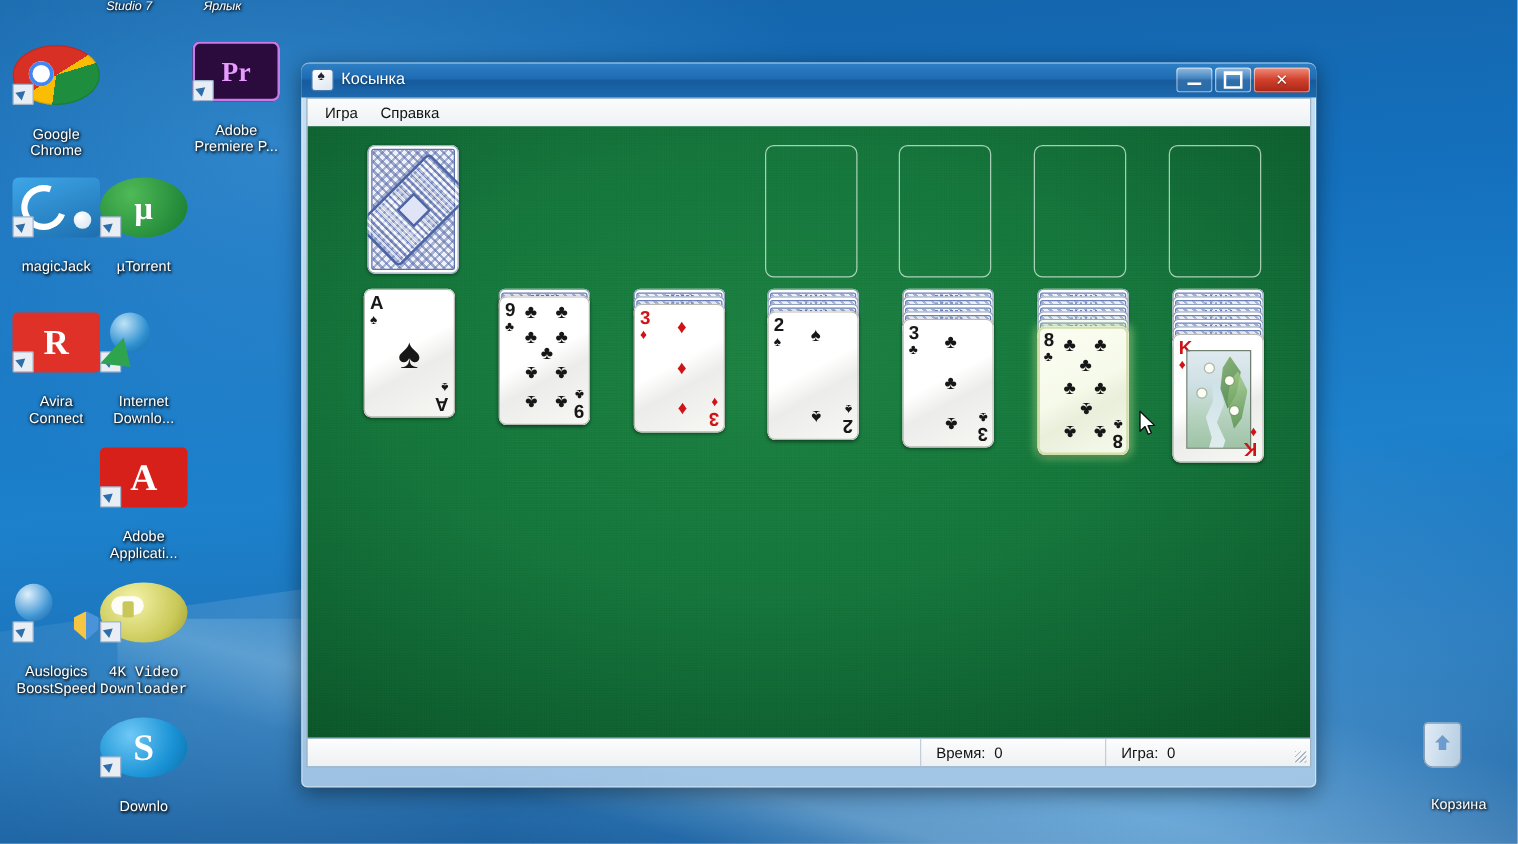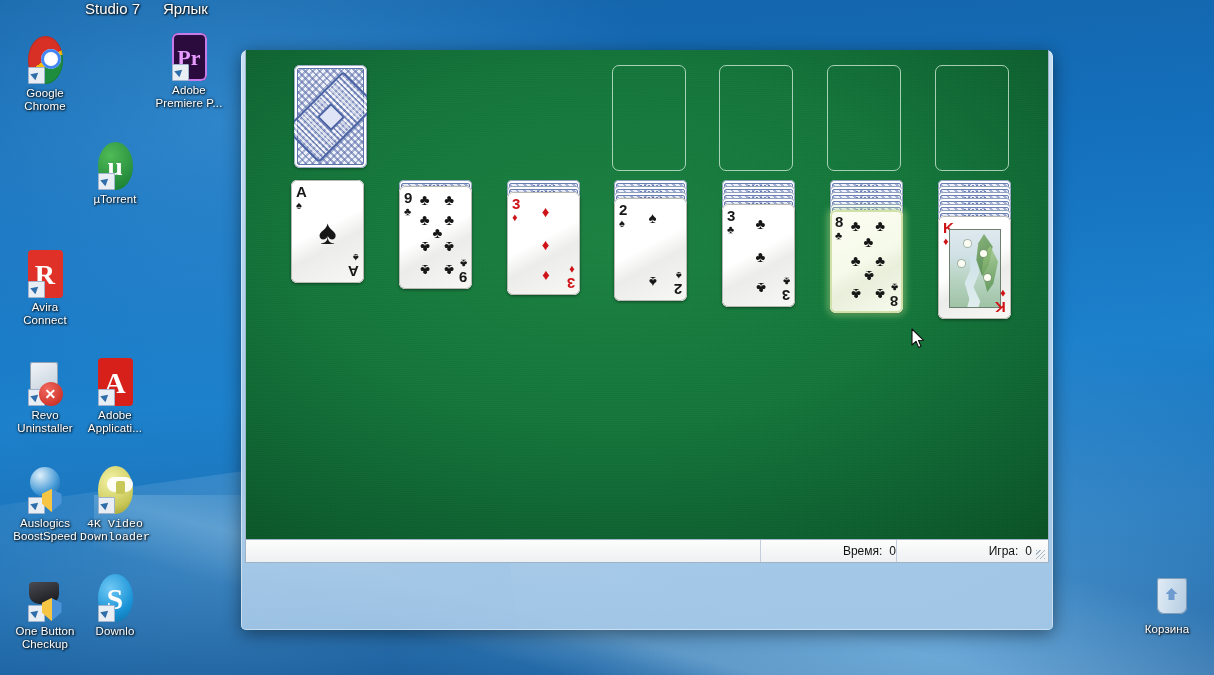--- a/index.html
+++ b/index.html
@@ -19,21 +19,21 @@
     background:linear-gradient(200deg, rgba(255,255,255,0) 40%, rgba(190,230,255,.30) 62%, rgba(255,255,255,0) 78%);
     transform:rotate(-6deg);}
   .sw3{right:120px;bottom:0px;width:1000px;height:180px;
     background:linear-gradient(195deg, rgba(255,255,255,0) 45%, rgba(220,245,255,.22) 60%, rgba(255,255,255,0) 72%);}
 
   
   #desktop-icons{position:absolute;left:0;top:0;width:230px;height:675px;}
   .dicon{position:absolute;width:78px;text-align:center;color:#fff;
     font-size:11.5px;line-height:13px;letter-spacing:.1px;
     text-shadow:0 0 3px rgba(0,0,0,.95),1px 1px 2px rgba(0,0,0,.9);}
-  .dicon .glyph{width:35px;height:48px;margin:0 auto 3px;position:relative;text-align:center;}
+  .dicon .glyph{width:70px;height:48px;margin:0 auto 18px;position:relative;text-align:center;}
   .dicon .lbl{display:block;}
   .shortcut{position:absolute;left:0;bottom:0;width:15px;height:15px;background:#e9eef5;
     border:1px solid #9fb4cc;border-radius:1px;}
   .shortcut:after{content:"";position:absolute;left:3px;top:3px;width:0;height:0;
     border-left:7px solid #2f6ea8;border-top:4px solid transparent;border-bottom:4px solid transparent;
     transform:rotate(-40deg);}
 
   
   .ic-chrome{border-radius:50%;
     background:conic-gradient(from -62deg,#d93025 0deg 120deg,#fbbc04 120deg 135deg,#1e8e3e 135deg 250deg,#fbbc04 250deg 298deg,#d93025 298deg 360deg);
@@ -106,22 +106,22 @@
     background:radial-gradient(circle at 35% 30%,#6fc8f5,#1a93d6 60%,#0b6ea8);
     color:#fff;font-weight:bold;font-size:30px;display:flex;align-items:center;justify-content:center;
     font-family:"Liberation Serif",serif;text-shadow:none;}
   
   .ic-bin{width:44px;height:46px;margin:1px auto 3px;position:relative;}
   .ic-bin:before{content:"";position:absolute;left:7px;top:6px;width:30px;height:36px;
     border-radius:3px 3px 7px 7px;background:linear-gradient(100deg,rgba(235,243,250,.95),rgba(190,210,228,.92));
     box-shadow:inset 0 0 0 1px rgba(110,140,170,.8);}
   .ic-bin:after{content:"";position:absolute;left:16px;top:16px;width:12px;height:12px;border-radius:2px;
     background:#4f86c6;clip-path:polygon(50% 0,100% 50%,75% 50%,75% 100%,25% 100%,25% 50%,0 50%);opacity:.75;}
-  .top-cut{position:absolute;color:#fff;font-size:15px;
-    text-shadow:0 0 3px rgba(0,0,0,.95),1px 1px 2px rgba(0,0,0,.9);}
+  .top-cut{position:absolute;color:#fff;font-size:10px;
+    text-shadow:0 0 3px rgba(0,0,0,.95),1px 1px 2px rgba(0,0,0,.9);font-style:italic;}
 
   
   #solitaire-window{position:absolute;left:241px;top:50px;width:812px;height:580px;
     border-radius:7px 7px 5px 5px;
     background:linear-gradient(180deg,rgba(212,232,248,.92),rgba(168,202,232,.9));
     box-shadow:0 0 0 1px rgba(255,255,255,.45) inset, 0 4px 18px rgba(0,0,0,.45);
     padding:0;}
   .titlebar{height:28px;position:relative;
     background:linear-gradient(180deg,#2f80c6 0%,#1f6cb3 45%,#165b9e 52%,#1c69ae 100%);
     border-radius:6px 6px 0 0;
@@ -209,21 +209,21 @@
   .kingart .leafB{position:absolute;right:2px;top:16px;width:18px;height:46px;
     background:linear-gradient(160deg,#a9cf8c,#4e8a46);
     clip-path:polygon(58% 0,100% 34%,74% 82%,40% 100%,10% 54%,24% 16%);opacity:.8;}
   .kingart .flower{position:absolute;width:7px;height:7px;border-radius:50%;background:#fdfdf3;
     box-shadow:0 0 0 1px rgba(120,140,110,.5);}
 
   .statusbar{margin:0 4px 0;height:22px;background:linear-gradient(180deg,#fdfdfd,#eef0f2);
     border:1px solid #9db4c8;display:flex;align-items:stretch;}
   .sb-pad{flex:1;}
   .sb-cell{width:135px;border-left:1px solid #c2cedb;display:flex;align-items:center;
-    font-size:12px;color:#111;gap:7px;justify-content:flex-end;}
+    padding-left:12px;font-size:12px;color:#111;gap:7px;}
   .sb-grip{width:16px;position:relative;}
   .sb-grip:after{content:"";position:absolute;right:3px;bottom:3px;width:9px;height:9px;
     background:repeating-linear-gradient(-45deg,#a8b6c4 0 1px,transparent 1px 3px);}
 
   .cursor{position:absolute;left:911px;top:328px;width:14px;height:21px;z-index:50;}
 </style>
 </head>
 <body>
 
 <div class="swoosh sw1"></div>
@@ -234,75 +234,94 @@
     <div class="dicon" style="left: 6px; top: 36px;">
       <div class="glyph ic-chrome">
         <span class="shortcut"></span>
       </div>
       <span class="lbl">Google<br>Chrome</span>
     </div>
     <div class="dicon" style="left: 150px; top: 33px;">
       <div class="glyph ic-pr">Pr<span class="shortcut"></span></div>
       <span class="lbl">Adobe<br>Premiere P...</span>
     </div>
+    <div class="dicon" style="left: 6px; top: 142px;">
+      <div class="glyph ic-mj">
+        <span class="shortcut"></span>
+      </div>
+      <span class="lbl">magicJack</span>
+    </div>
     <div class="dicon" style="left: 76px; top: 142px;">
       <div class="glyph ic-ut">µ<span class="shortcut"></span></div>
       <span class="lbl">µTorrent</span>
     </div>
     <div class="dicon" style="left: 6px; top: 250px;">
       <div class="glyph ic-av">R<span class="shortcut"></span></div>
       <span class="lbl">Avira<br>Connect</span>
     </div>
-    <div class="dicon" style="left: 6px; top: 358px;">
-      <div class="glyph ic-revo">
+    <div class="dicon" style="left: 76px; top: 250px;">
+      <div class="glyph ic-idm">
         <span class="shortcut"></span>
       </div>
-      <span class="lbl">Revo<br>Uninstaller</span>
+      <span class="lbl">Internet<br>Downlo...</span>
     </div>
     <div class="dicon" style="left: 76px; top: 358px;">
       <div class="glyph ic-adobe">A<span class="shortcut"></span></div>
       <span class="lbl">Adobe<br>Applicati...</span>
     </div>
     <div class="dicon" style="left: 6px; top: 466px;">
       <div class="glyph ic-aus">
         <span class="shortcut"></span>
       </div>
       <span class="lbl">Auslogics<br>BoostSpeed</span>
     </div>
     <div class="dicon" style="left: 76px; top: 466px; font-family: Liberation Mono, monospace;">
       <div class="glyph ic-4k">
         <span class="shortcut"></span>
       </div>
       <span class="lbl">4K Video<br>Downloader</span>
-    </div>
-    <div class="dicon" style="left: 6px; top: 574px;">
-      <div class="glyph ic-obc">
-        <span class="shortcut"></span>
-      </div>
-      <span class="lbl">One Button<br>Checkup</span>
     </div>
     <div class="dicon" style="left: 76px; top: 574px;">
       <div class="glyph ic-skype">S<span class="shortcut"></span></div>
       <span class="lbl">Downlo</span>
     </div>
   </div>
 <div id="cutoff-labels">
     <div class="top-cut" style="left: 85px; top: 0px;">Studio 7</div>
     <div class="top-cut" style="left: 163px; top: 0px;">Ярлык</div>
   </div>
 <div id="recycle-bin-holder">
     <div class="dicon" style="left: 1128px; top: 572px;">
       <div class="glyph ic-bin"></div>
       <span class="lbl">Корзина</span>
     </div>
   </div>
 
 <div id="solitaire-window">
 
-
+  <div class="titlebar">
+    <div class="tb-icon"></div>
+    <div class="tb-title">Косынка</div>
+    <div class="winbtns">
+      <div class="wbtn">
+          <i class="min"></i>
+        </div>
+      <div class="wbtn">
+          <i class="max"></i>
+        </div>
+      <div class="wbtn close">
+          <span>✕</span>
+        </div>
+    </div>
+  </div>
+
+  <div class="menubar">
+    <div class="menuitem">Игра</div>
+    <div class="menuitem">Справка</div>
+  </div>
 
   <div class="felt" id="felt">
       <div class="slot" style="left: 366px; top: 15px;"></div>
       <div class="slot" style="left: 473px; top: 15px;"></div>
       <div class="slot" style="left: 581px; top: 15px;"></div>
       <div class="slot" style="left: 689px; top: 15px;"></div>
       <div class="back" style="left: 48px; top: 15px;">
         <div class="art"></div>
       </div>
       <div style="position: absolute; left: 0px; top: 0px;">

